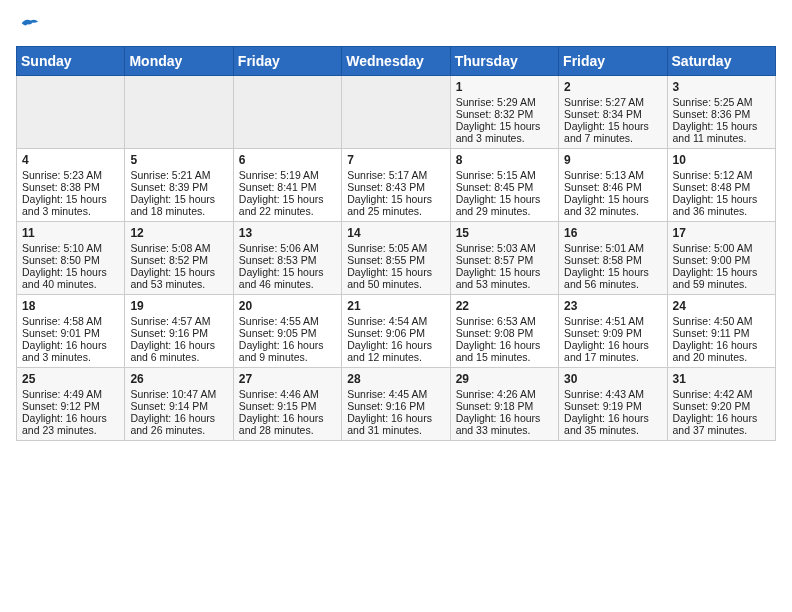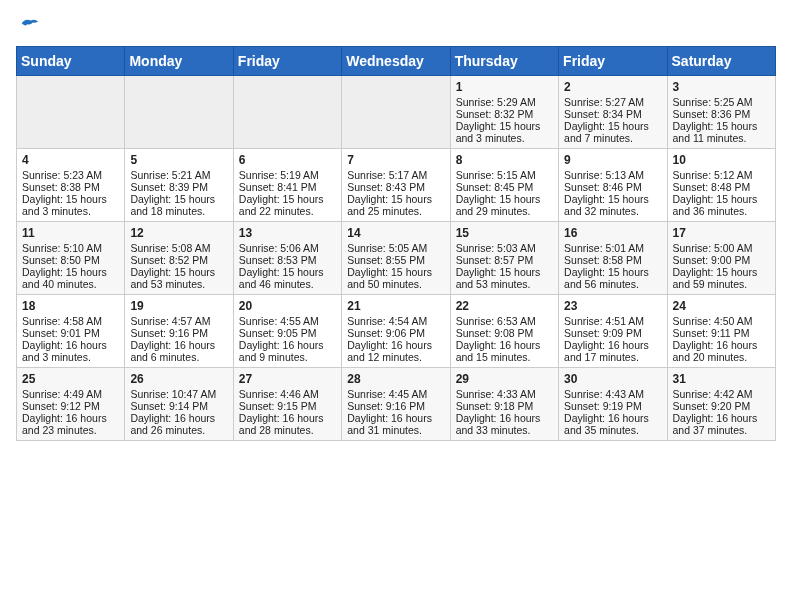--- a/index.html
+++ b/index.html
@@ -160,18 +160,18 @@
         <td><span class="day-num">21</span><span>Sunrise: 4:54 AM</span><br><span>Sunset: 9:06 PM</span><br><span>Daylight: 16 hours</span><br><span>and 12 minutes.</span></td>
         <td><span class="day-num">22</span><span>Sunrise: 6:53 AM</span><br><span>Sunset: 9:08 PM</span><br><span>Daylight: 16 hours</span><br><span>and 15 minutes.</span></td>
         <td><span class="day-num">23</span><span>Sunrise: 4:51 AM</span><br><span>Sunset: 9:09 PM</span><br><span>Daylight: 16 hours</span><br><span>and 17 minutes.</span></td>
         <td><span class="day-num">24</span><span>Sunrise: 4:50 AM</span><br><span>Sunset: 9:11 PM</span><br><span>Daylight: 16 hours</span><br><span>and 20 minutes.</span></td>
       </tr>
       <tr>
         <td><span class="day-num">25</span><span>Sunrise: 4:49 AM</span><br><span>Sunset: 9:12 PM</span><br><span>Daylight: 16 hours</span><br><span>and 23 minutes.</span></td>
         <td><span class="day-num">26</span><span>Sunrise: 10:47 AM</span><br><span>Sunset: 9:14 PM</span><br><span>Daylight: 16 hours</span><br><span>and 26 minutes.</span></td>
         <td><span class="day-num">27</span><span>Sunrise: 4:46 AM</span><br><span>Sunset: 9:15 PM</span><br><span>Daylight: 16 hours</span><br><span>and 28 minutes.</span></td>
         <td><span class="day-num">28</span><span>Sunrise: 4:45 AM</span><br><span>Sunset: 9:16 PM</span><br><span>Daylight: 16 hours</span><br><span>and 31 minutes.</span></td>
-        <td><span class="day-num">29</span><span>Sunrise: 4:33 AM</span><br><span>Sunset: 9:18 PM</span><br><span>Daylight: 16 hours</span><br><span>and 33 minutes.</span></td>
+        <td><span class="day-num">29</span><span>Sunrise: 4:26 AM</span><br><span>Sunset: 9:18 PM</span><br><span>Daylight: 16 hours</span><br><span>and 33 minutes.</span></td>
         <td><span class="day-num">30</span><span>Sunrise: 4:43 AM</span><br><span>Sunset: 9:19 PM</span><br><span>Daylight: 16 hours</span><br><span>and 35 minutes.</span></td>
         <td><span class="day-num">31</span><span>Sunrise: 4:42 AM</span><br><span>Sunset: 9:20 PM</span><br><span>Daylight: 16 hours</span><br><span>and 37 minutes.</span></td>
       </tr>
     </tbody>
 </table>
 
 </body></html>

